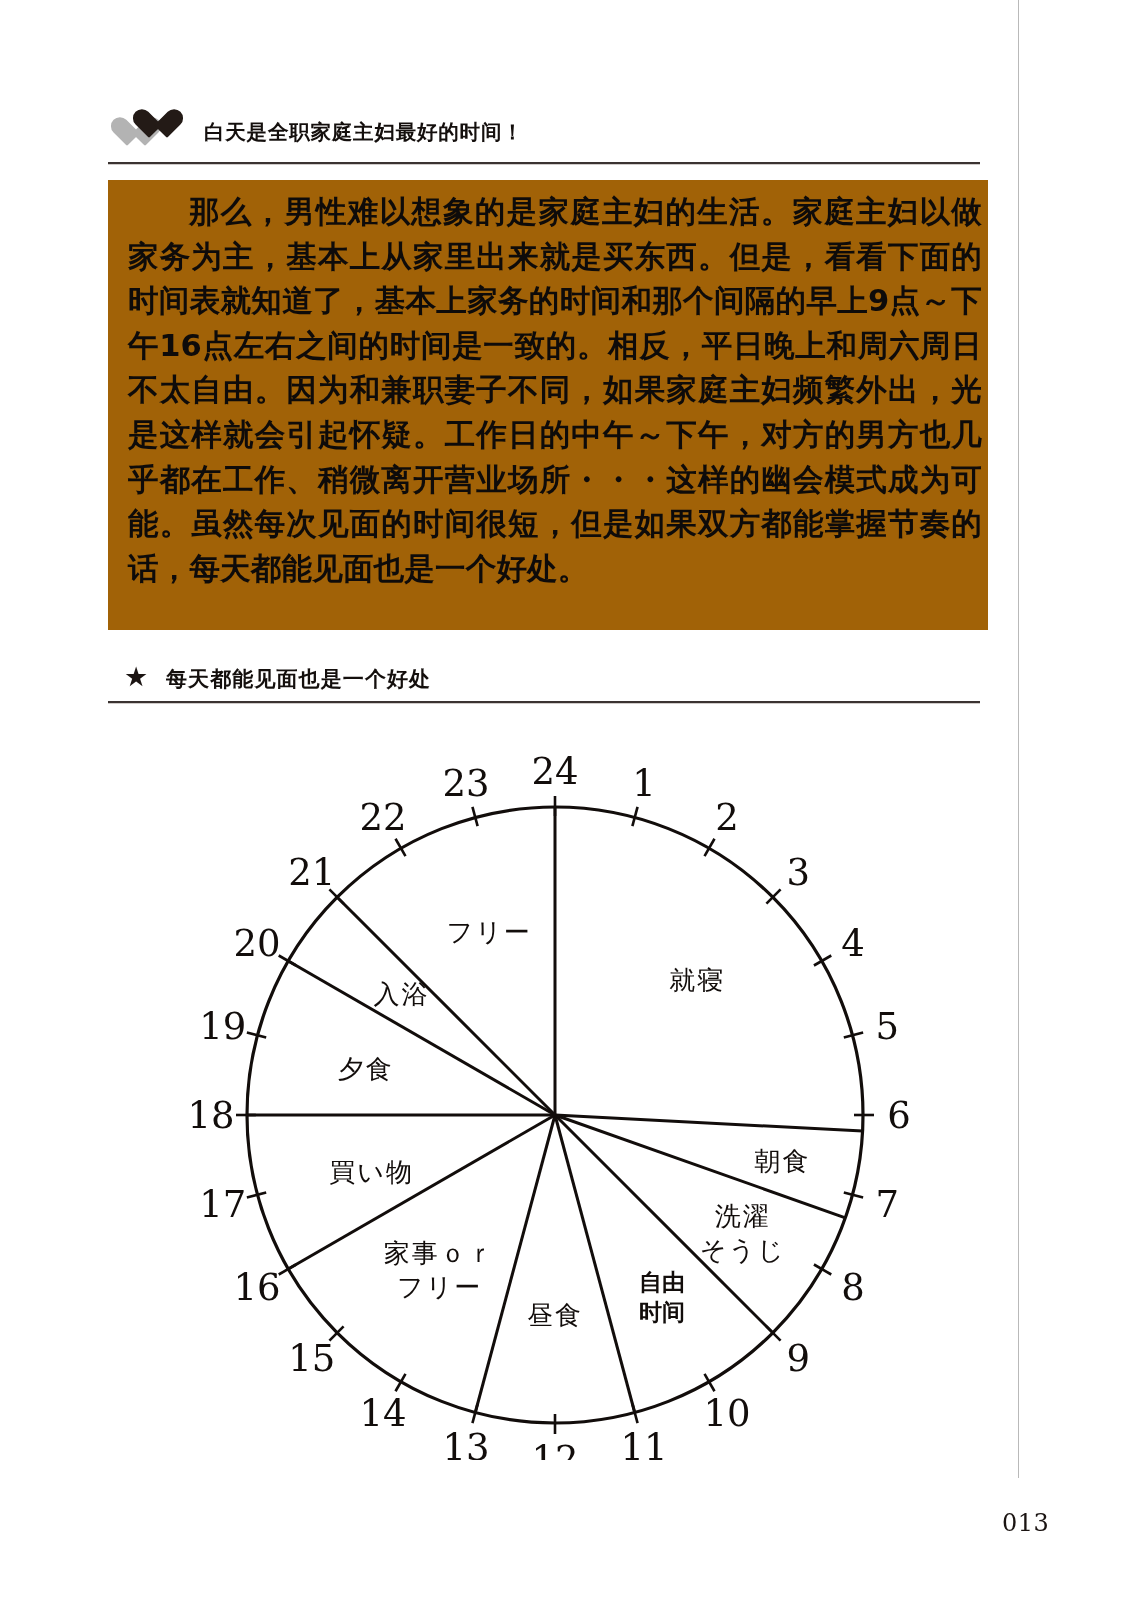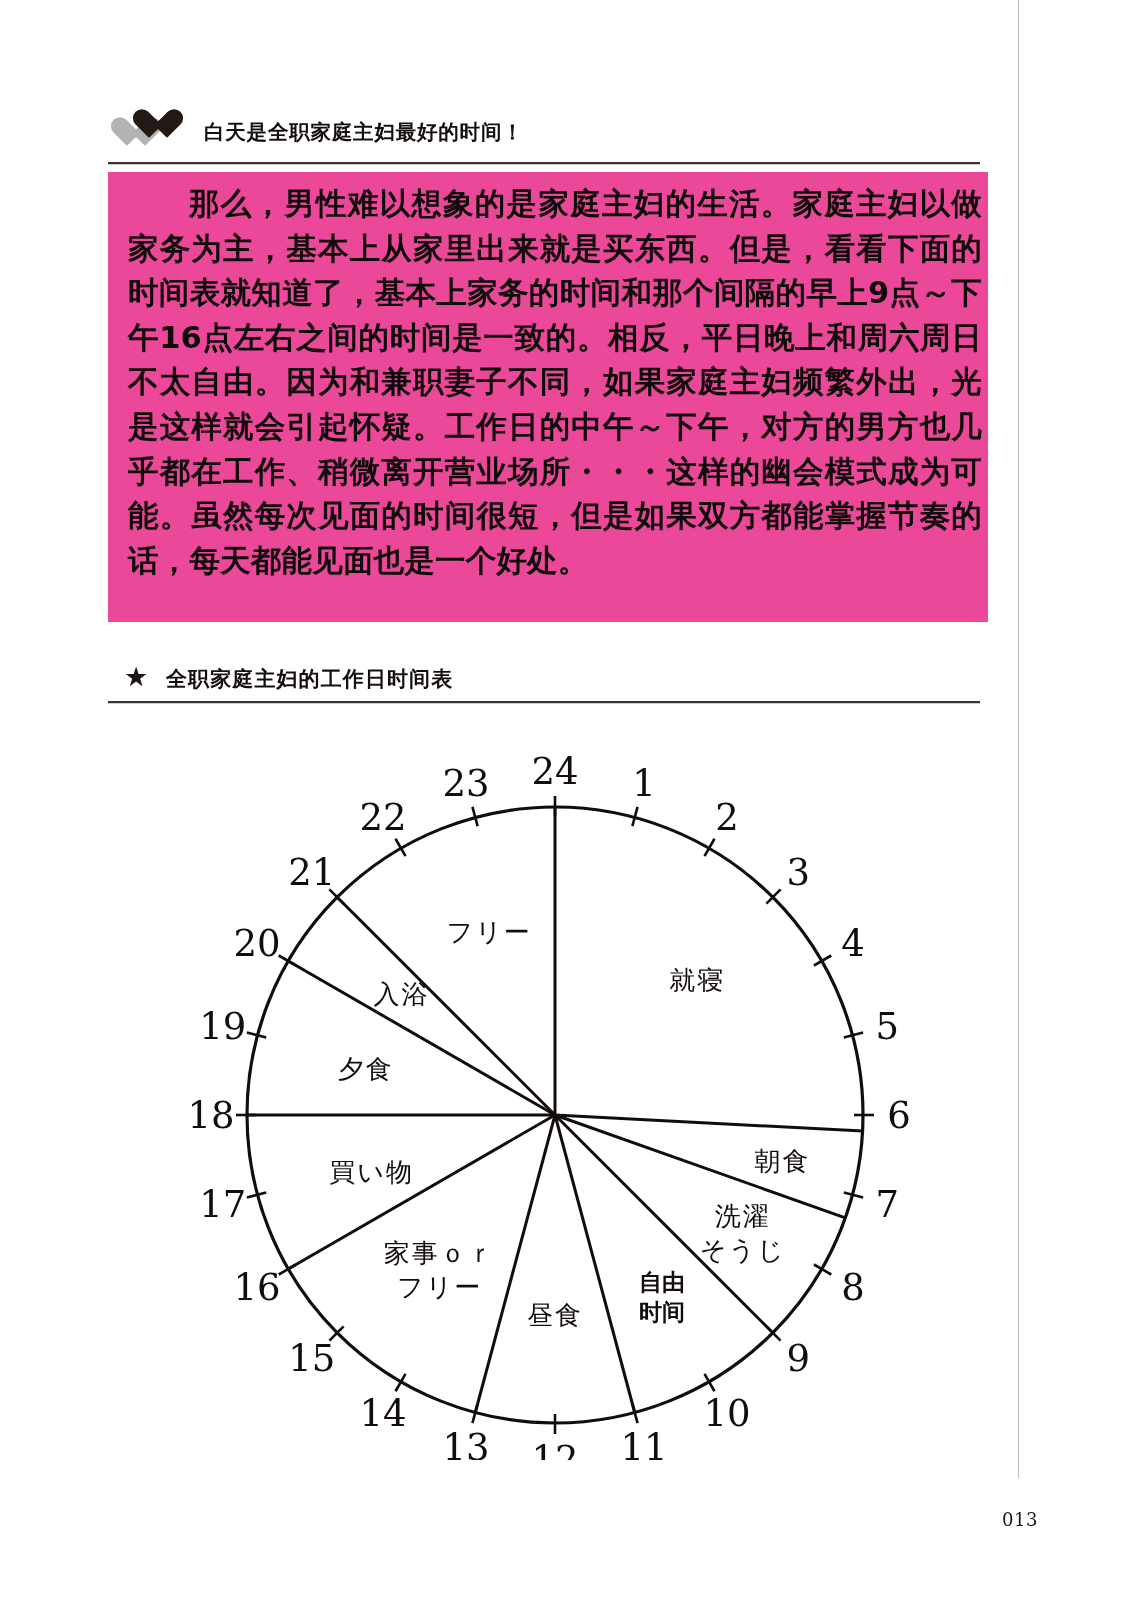--- a/index.html
+++ b/index.html
@@ -91,24 +91,24 @@
     top: 60px;
     width: 872px;
     height: 1px;
     background: #cfcbc9;
   }
 
   
   .body-block {
     position: absolute;
     left: 108px;
-    top: 172px;
+    top: 180px;
     width: 880px;
     height: 450px;
-    background: #ec4899;
+    background: #a16207;
   }
   .body-text {
     position: absolute;
     left: 20px;
     top: 10px;
     width: 854px;
     font-size: 30.5px;
     line-height: 44.6px;
     font-weight: bold;
     color: #0e0b0a;
@@ -186,21 +186,21 @@
     font-weight: bold;
     letter-spacing: 0px;
   }
 
   
   .page-num {
     position: absolute;
     left: 1002px;
     top: 1509px;
     font-family: "DejaVu Serif", "Liberation Serif", serif;
-    font-size: 18px;
+    font-size: 24px;
     color: #1b1412;
     letter-spacing: 0.5px;
   }
 </style>
 </head>
 <body>
 
 <div class="page">
 
   <div class="margin-rule"></div>
@@ -214,21 +214,21 @@
     <div class="head-rule"></div>
     <div class="head-rule2"></div>
   </div>
 
   <div class="body-block">
     <div class="body-text">那么，男性难以想象的是家庭主妇的生活。家庭主妇以做家务为主，基本上从家里出来就是买东西。但是，看看下面的时间表就知道了，基本上家务的时间和那个间隔的早上9点～下午16点左右之间的时间是一致的。相反，平日晚上和周六周日不太自由。因为和兼职妻子不同，如果家庭主妇频繁外出，光是这样就会引起怀疑。工作日的中午～下午，对方的男方也几乎都在工作、稍微离开营业场所・・・这样的幽会模式成为可能。虽然每次见面的时间很短，但是如果双方都能掌握节奏的话，每天都能见面也是一个好处。</div>
   </div>
 
   <div class="star-band">
     <span class="star-icon">★</span>
-    <span class="star-title">全职家庭主妇的工作日时间表</span>
+    <span class="star-title">每天都能见面也是一个好处</span>
     <div class="star-rule"></div>
     <div class="star-rule2"></div>
   </div>
 
   <div class="chart-wrap">
     <svg class="chart-svg" id="clock-svg" width="820" height="730" viewBox="0 0 820 730">
       <g id="clock-ticks">
           <line x1="482.38689448565367" y1="96.18817793956856" x2="487.5632753877041" y2="76.86966141378718" stroke="#120d0b" stroke-width="2.6"></line>
           <line x1="554.5" y1="126.05840426845282" x2="564.5" y2="108.73789619276403" stroke="#120d0b" stroke-width="2.6"></line>
           <line x1="616.4249275747777" y1="173.57507242522232" x2="630.5670631985087" y2="159.43293680149137" stroke="#120d0b" stroke-width="2.6"></line>

